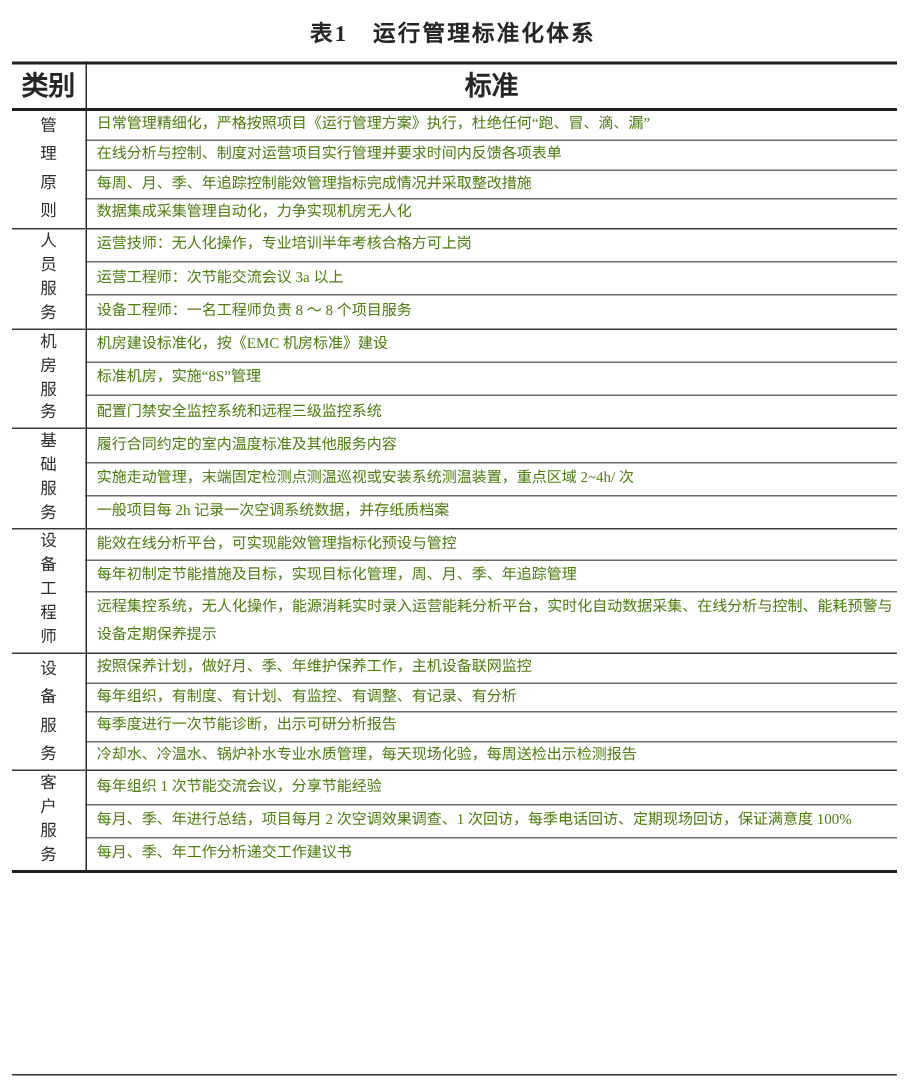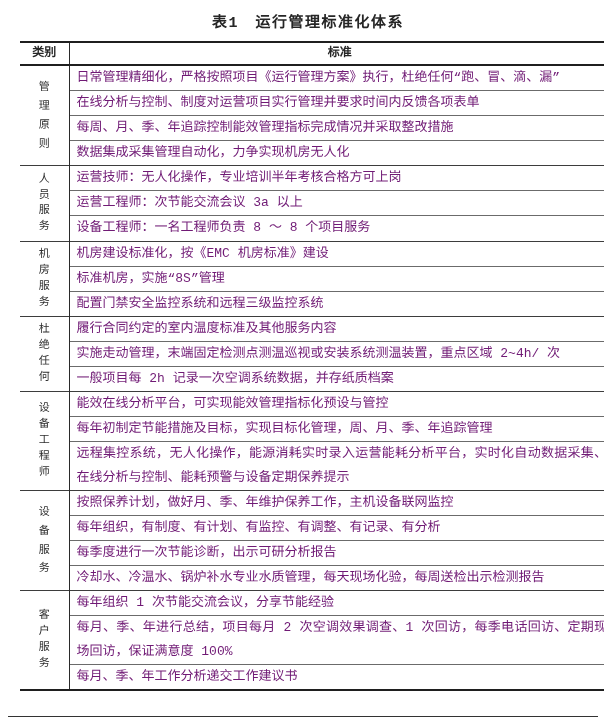--- a/index.html
+++ b/index.html
@@ -5,23 +5,23 @@
   html, body {
     margin: 0;
     padding: 0;
     background: #ffffff;
   }
   .page {
     position: relative;
     width: 604px;
     height: 724px;
     box-sizing: border-box;
-    padding: 8px 8px 0 20px;
+    padding: 8px 8px 0 8px;
     background: #ffffff;
-    font-family: Liberation Mono, monospace;
+    font-family: Liberation Serif, serif;
     color: #2e2e2e;
     overflow: hidden;
   }
   .caption {
     text-align: center;
     font-weight: bold;
     font-size: 15px;
     letter-spacing: 1.5px;
     margin: 2px 0 9px 0;
     color: #262626;
@@ -30,21 +30,21 @@
     width: 590px;
     border-collapse: collapse;
     table-layout: fixed;
     border-top: 2px solid #1f1f1f;
     border-bottom: 2px solid #1f1f1f;
   }
   col.c-cat { width: 49px; }
   col.c-std { width: 541px; }
   thead th {
     font-weight: bold;
-    font-size: 12px;
+    font-size: 18px;
     color: #262626;
     border-bottom: 2px solid #1f1f1f;
     padding: 2px 0 3px 0;
     line-height: 1.35;
     text-align: center;
   }
   th.cat-h { border-right: 1px solid #2a2a2a; }
   td.cat {
     border-right: 1px solid #2a2a2a;
     vertical-align: middle;
@@ -54,26 +54,26 @@
   }
   td.cat .catv {
     width: 1.1em;
     margin: 0 auto;
     word-break: break-all;
     line-height: 1.45;
     text-align: center;
   }
   tr.g4 td.cat .catv { line-height: 1.72; }
   td.std {
-    font-size: 13px;
+    font-size: 10px;
     line-height: 1.85;
     padding: 0 3px 0 7px;
     text-align: justify;
     border-top: 1px solid #6b6b6b;
-    color: #701a75;
+    color: #4d7c0f;
   }
   tr.gstart td { border-top: 1.6px solid #3d3d3d; }
   .bottom-rule {
     position: absolute;
     left: 8px;
     bottom: 7px;
     width: 590px;
     border-top: 1.6px solid #333333;
     height: 0;
   }
@@ -135,21 +135,21 @@
       </tr>
       <tr>
           <td class="std">标准机房，实施“8S”管理</td>
         </tr>
       <tr>
           <td class="std">配置门禁安全监控系统和远程三级监控系统</td>
         </tr>
 
       <tr class="gstart">
         <td class="cat" rowspan="3">
-            <div class="catv">杜绝任何</div>
+            <div class="catv">基础服务</div>
           </td>
         <td class="std">履行合同约定的室内温度标准及其他服务内容</td>
       </tr>
       <tr>
           <td class="std">实施走动管理，末端固定检测点测温巡视或安装系统测温装置，重点区域 2~4h/ 次</td>
         </tr>
       <tr>
           <td class="std">一般项目每 2h 记录一次空调系统数据，并存纸质档案</td>
         </tr>
 

